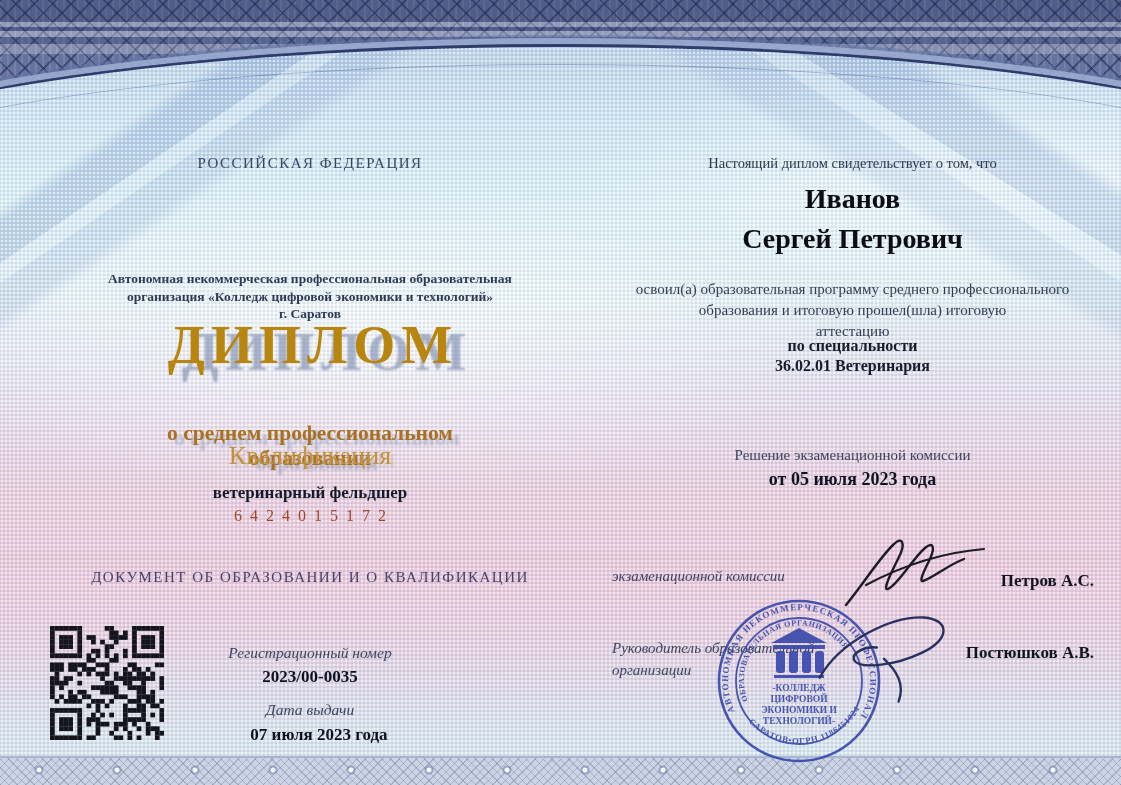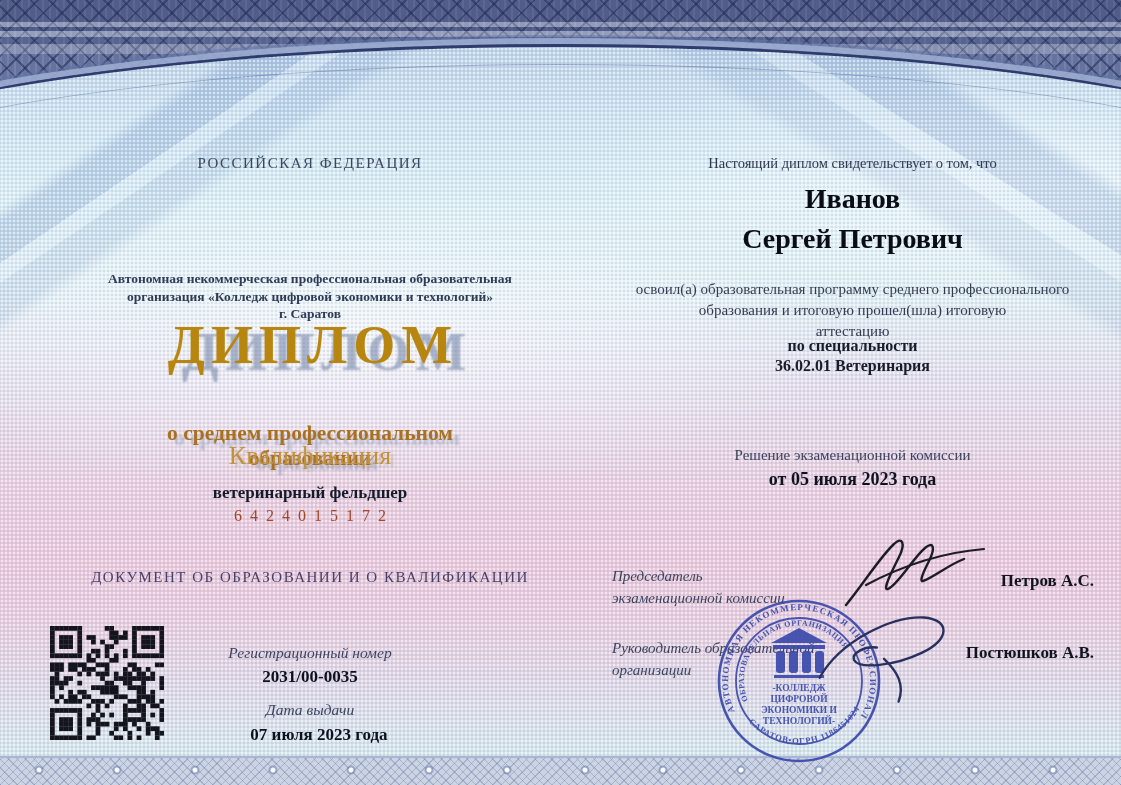--- a/index.html
+++ b/index.html
@@ -138,21 +138,21 @@
     <div class="abs c diplom">ДИПЛОМ</div>
     <div class="abs c subtitle">
       <div>о среднем профессиональном</div>
       <div>образовании</div>
     </div>
     <div class="abs c kval">Квалификация</div>
     <div class="abs c prof">ветеринарный фельдшер</div>
     <div class="abs c blank-num">6424015172</div>
     <div class="abs c doc-type">ДОКУМЕНТ ОБ ОБРАЗОВАНИИ И О КВАЛИФИКАЦИИ</div>
     <div class="abs c lbl reg-lbl">Регистрационный номер</div>
-    <div class="abs c val reg-val">2031/00-0035</div>
+    <div class="abs c val reg-val">2023/00-0035</div>
     <div class="abs c lbl date-lbl">Дата выдачи</div>
     <div class="abs c val date-val">07 июля 2023 года</div>
   </div>
 
   <svg class="qr" id="qr-svg" viewBox="0 0 114 114">
       <rect x="0.00" y="0.00" width="4.74" height="4.74" fill="#14141c"></rect>
       <rect x="0.00" y="4.56" width="4.74" height="4.74" fill="#14141c"></rect>
       <rect x="0.00" y="9.12" width="4.74" height="4.74" fill="#14141c"></rect>
       <rect x="0.00" y="13.68" width="4.74" height="4.74" fill="#14141c"></rect>
       <rect x="0.00" y="18.24" width="4.74" height="4.74" fill="#14141c"></rect>
@@ -465,21 +465,20 @@
     <div class="abs c para">
       <div>освоил(а) образовательная программу среднего профессионального</div>
       <div>образования и итоговую прошел(шла) итоговую</div>
       <div>аттестацию</div>
     </div>
     <div class="abs c spec-lbl">по специальности</div>
     <div class="abs c spec-val">36.02.01 Ветеринария</div>
     <div class="abs c resolution">Решение экзаменационной комиссии</div>
     <div class="abs c res-date">от 05 июля 2023 года</div>
     <div class="abs sign-lbl chair-lbl">
-      <div>Председатель</div>
       <div>экзаменационной комиссии</div>
     </div>
     <div class="abs c sign-name petrov">Петров А.С.</div>
     <div class="abs sign-lbl head-lbl">
       <div>Руководитель образовательной</div>
       <div>организации</div>
     </div>
     <div class="abs c sign-name post">Постюшков А.В.</div>
   </div>
 

